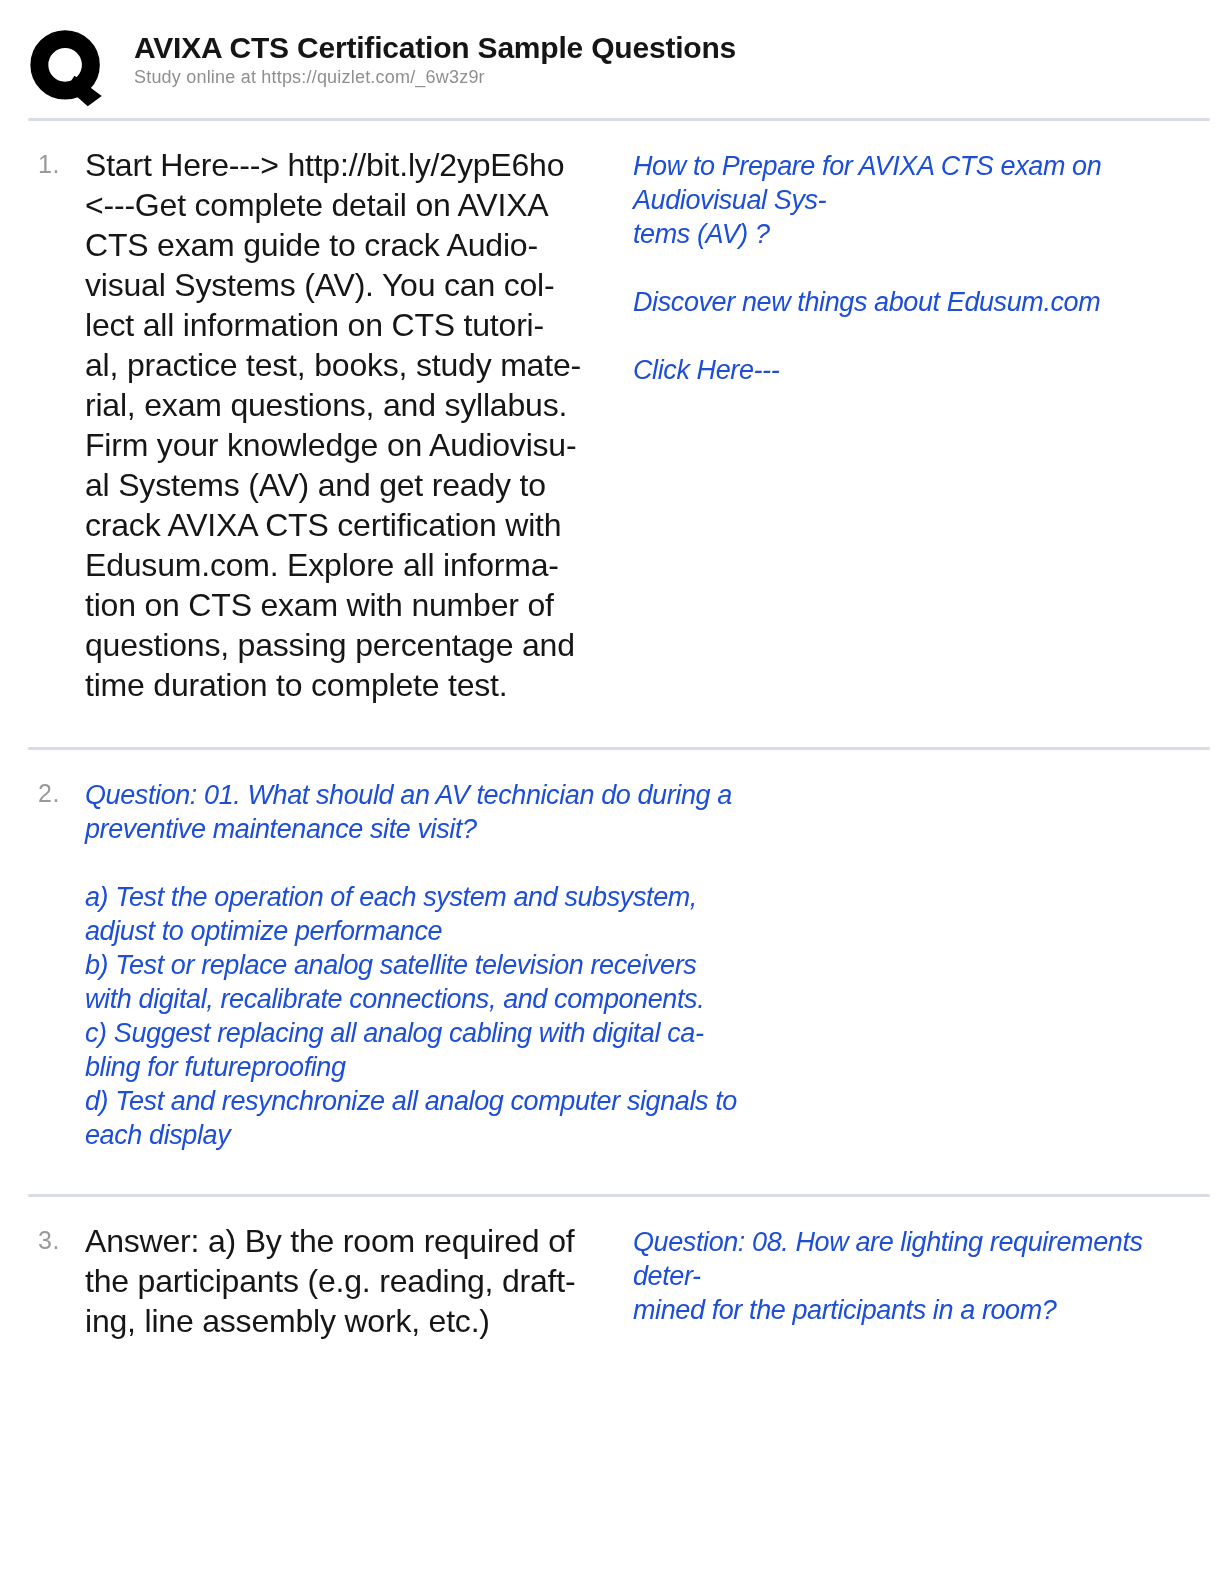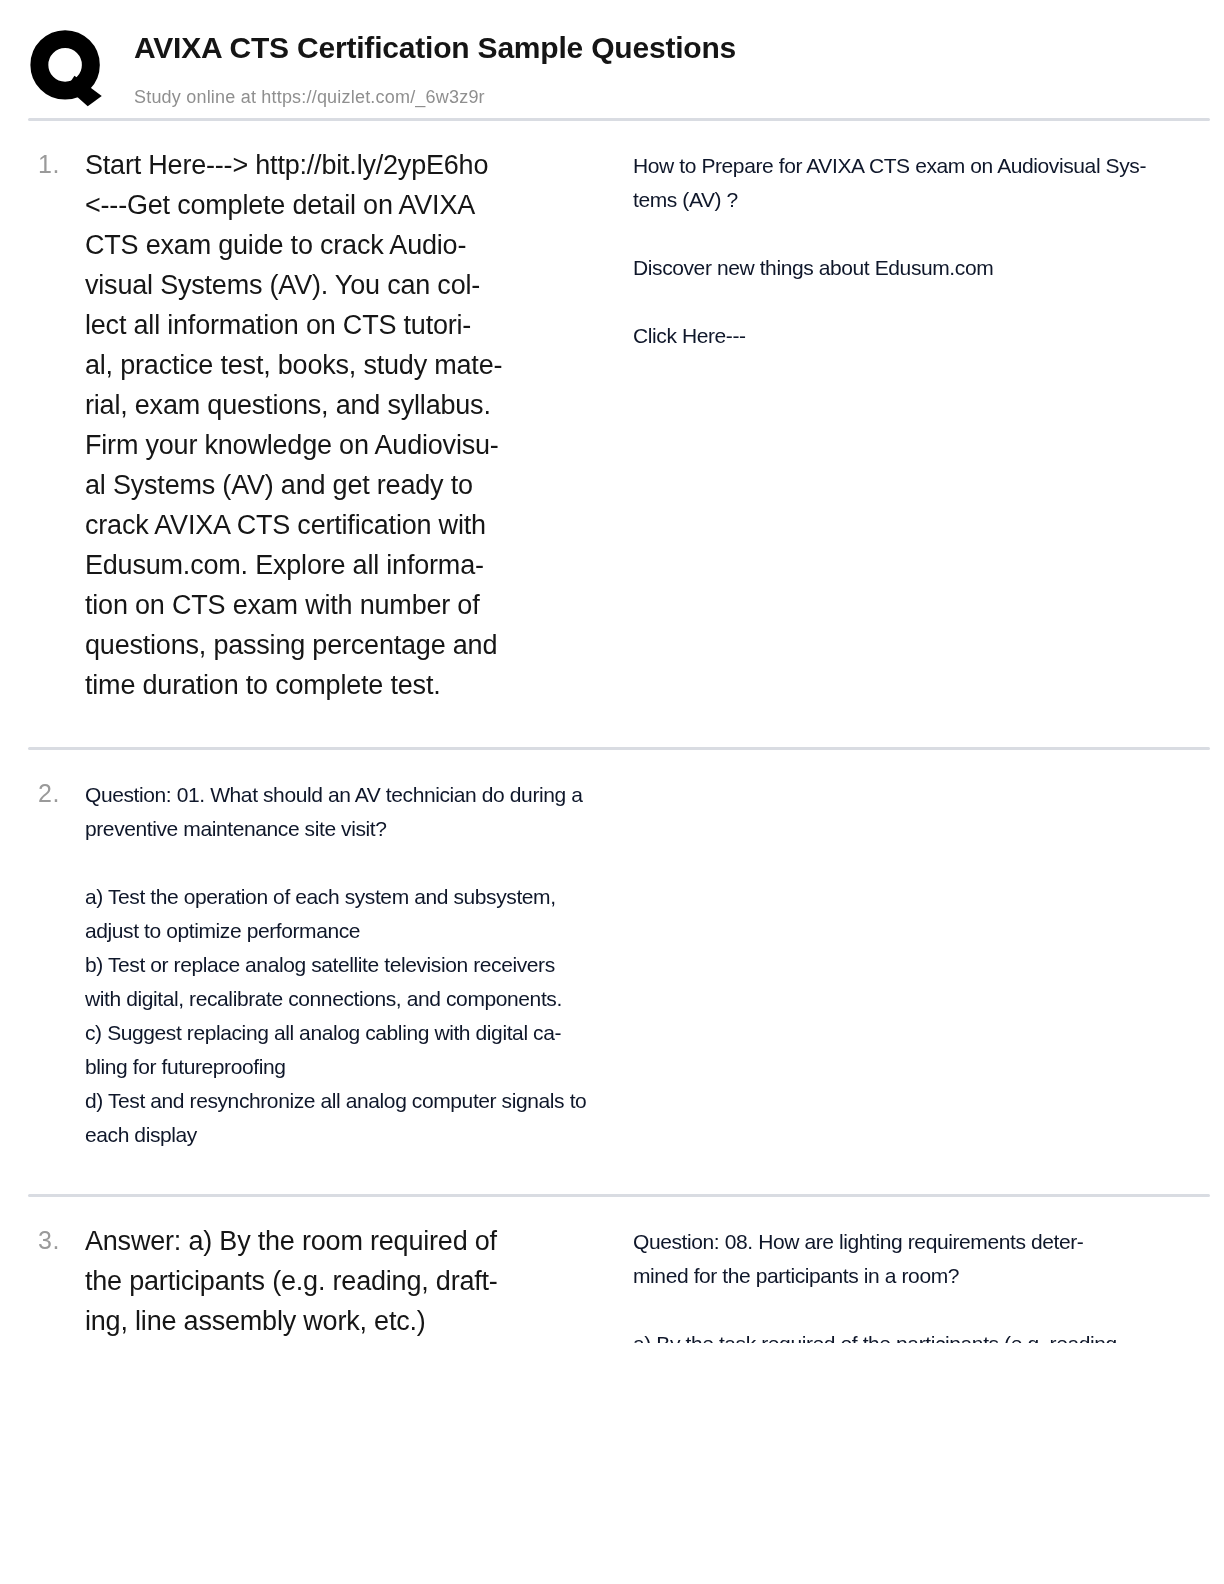--- a/index.html
+++ b/index.html
@@ -34,21 +34,21 @@
   .logo svg { width: 78px; height: 84px; display: block; }
   .header-text { margin-left: 26px; padding-top: 4px; }
   .title {
     font-size: 30px;
     font-weight: bold;
     color: #151515;
     letter-spacing: -0.2px;
     line-height: 36px;
   }
   .subtitle {
-    margin-top: 21px;
+    margin-top: 1px;
     font-size: 18px;
     color: #8f8f8f;
     font-weight: normal;
     letter-spacing: 0.2px;
   }
   .rule {
     height: 3px;
     background: #d9dce2;
     margin: 0 14px 0 28px;
     border-radius: 2px;
@@ -63,36 +63,37 @@
     width: 47px;
     flex: none;
     font-size: 25px;
     color: #9a9a9a;
     padding-top: 5px;
     letter-spacing: 0.5px;
   }
   .answer {
     width: 548px;
     flex: none;
-    font-size: 27px;
+    font-size: 32px;
     line-height: 40px;
     color: #161616;
     letter-spacing: -0.2px;
     white-space: pre-line;
   }
   .term {
     flex: 1;
     padding-left: 0px;
-    font-size: 21px;
+    font-size: 27px;
     line-height: 34px;
-    color: #0f172a;
+    color: #1d4ed8;
     font-weight: normal;
     letter-spacing: -0.4px;
     white-space: pre-line;
     padding-top: 4px;
+    font-style: italic;
   }
   .footer {
     position: absolute;
     left: 0;
     right: 0;
     top: 1518px;
     text-align: center;
     font-size: 10px;
     color: #9a9a9a;
     letter-spacing: 1px;

